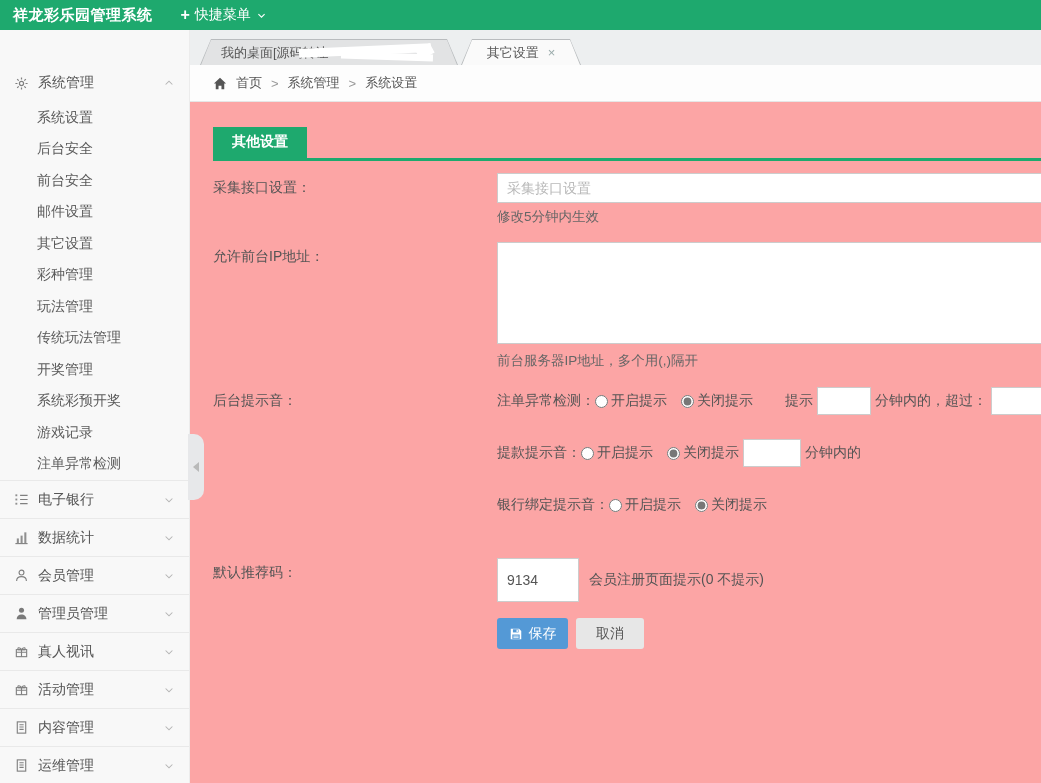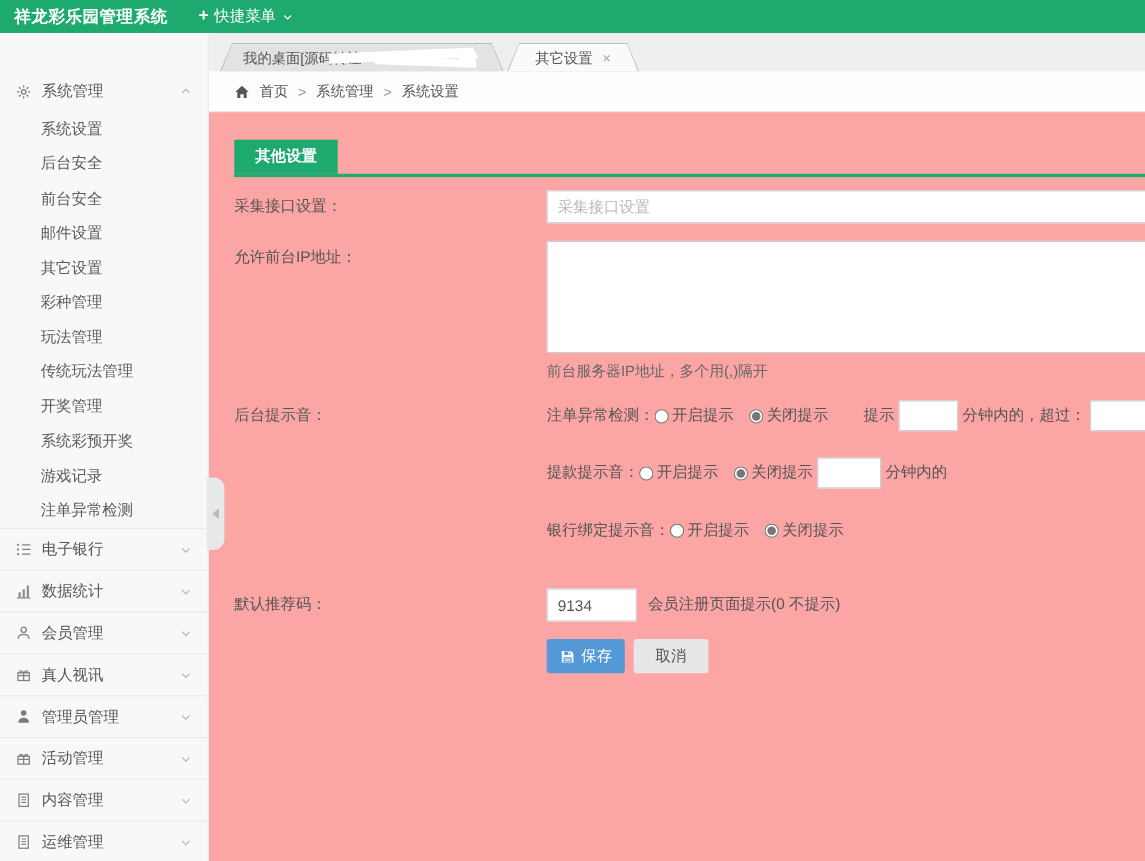--- a/index.html
+++ b/index.html
@@ -69,21 +69,21 @@
   .help { font-size:13.5px; color:#666; margin-top:5px; }
   .mt20 { margin-top:16px; } .mt16 { margin-top:16px; } .mt38 { margin-top:38px; }
   .sound-line { display:flex; align-items:center; white-space:nowrap; height:30px; }
   .sound-line + .sound-line { margin-top:22px; }
   .sound-line label { display:flex; align-items:center; cursor:pointer; }
   .sound-line input[type=radio] { margin:0 3px 0 0; accent-color:#777; }
   .rgap { margin-left:14px; }
   .biggap { margin-left:32px; }
   .num-input { width:54px; height:28px; border:1px solid #ccc; margin:0 4px; padding:0 5px; font-size:14px; outline:none; }
   .num-input.w2 { width:58px; }
-  .ref-input { width:82px; height:30px; border:1px solid #ccc; padding:0 9px; font-size:14px; color:#555;
+  .ref-input { width:82px; height:44px; border:1px solid #ccc; padding:0 9px; font-size:14px; color:#555;
     margin-right:10px; outline:none; }
   .ref-row { display:flex; align-items:center; }
   .btn-row { display:flex; gap:8px; margin-top:16px; }
   .btn { height:31px; border:none; border-radius:3px; font-size:14px; cursor:pointer; font-family:inherit; }
   .btn-save { background:#5499d6; color:#fff; width:71px; display:flex; align-items:center; justify-content:center; gap:6px; }
   .btn-cancel { background:#e7e7e7; color:#555; width:68px; }
 </style>
 </head>
 <body>
 
@@ -163,37 +163,37 @@
         </svg>
       <span class="g-label">会员管理</span>
       <span class="chev">
           <svg width="12" height="12" viewBox="0 0 16 16">
             <path d="M3.5 6 8 10.5 12.5 6" fill="none" stroke="#b5b5b5" stroke-width="1.4"></path>
           </svg>
         </span>
     </div>
     <div class="side-group">
       <svg width="15" height="15" viewBox="0 0 16 16">
+          <circle cx="8" cy="4.5" r="2.7" fill="#7a7a7a"></circle>
+          <path d="M2.8 14c0-3.2 2.3-5 5.2-5s5.2 1.8 5.2 5z" fill="#7a7a7a"></path>
+        </svg>
+      <span class="g-label">管理员管理</span>
+      <span class="chev">
+          <svg width="12" height="12" viewBox="0 0 16 16">
+            <path d="M3.5 6 8 10.5 12.5 6" fill="none" stroke="#b5b5b5" stroke-width="1.4"></path>
+          </svg>
+        </span>
+    </div>
+    <div class="side-group">
+      <svg width="15" height="15" viewBox="0 0 16 16">
           <rect x="2.5" y="6" width="11" height="7.5" fill="none" stroke="#808080" stroke-width="1.2"></rect>
           <path d="M2.5 8.8h11M8 6v7.5" stroke="#808080" stroke-width="1.2"></path>
           <path d="M8 6C5.8 2.8 3 4 4.6 6zM8 6c2.2-3.2 5-2 3.4 0z" fill="none" stroke="#808080" stroke-width="1.1"></path>
         </svg>
       <span class="g-label">真人视讯</span>
-      <span class="chev">
-          <svg width="12" height="12" viewBox="0 0 16 16">
-            <path d="M3.5 6 8 10.5 12.5 6" fill="none" stroke="#b5b5b5" stroke-width="1.4"></path>
-          </svg>
-        </span>
-    </div>
-    <div class="side-group">
-      <svg width="15" height="15" viewBox="0 0 16 16">
-          <circle cx="8" cy="4.5" r="2.7" fill="#7a7a7a"></circle>
-          <path d="M2.8 14c0-3.2 2.3-5 5.2-5s5.2 1.8 5.2 5z" fill="#7a7a7a"></path>
-        </svg>
-      <span class="g-label">管理员管理</span>
       <span class="chev">
           <svg width="12" height="12" viewBox="0 0 16 16">
             <path d="M3.5 6 8 10.5 12.5 6" fill="none" stroke="#b5b5b5" stroke-width="1.4"></path>
           </svg>
         </span>
     </div>
     <div class="side-group">
       <svg width="15" height="15" viewBox="0 0 16 16">
           <rect x="2.5" y="6" width="11" height="7.5" fill="none" stroke="#808080" stroke-width="1.2"></rect>
           <path d="M2.5 8.8h11M8 6v7.5" stroke="#808080" stroke-width="1.2"></path>
@@ -271,20 +271,21 @@
       <div class="section-tabs">
         <span class="section-tab">其他设置</span>
       </div>
 
       <div class="form">
 
         <div class="frow">
           <div class="flabel">采集接口设置：</div>
           <div class="fctrl">
             <input class="txt-input" type="text" placeholder="采集接口设置" style="">
+            <div class="help">修改5分钟内生效</div>
           </div>
         </div>
 
         <div class="frow mt20">
           <div class="flabel">允许前台IP地址：</div>
           <div class="fctrl">
             <textarea class="ip-area" style=""></textarea>
             <div class="help">前台服务器IP地址，多个用(,)隔开</div>
           </div>
         </div>

